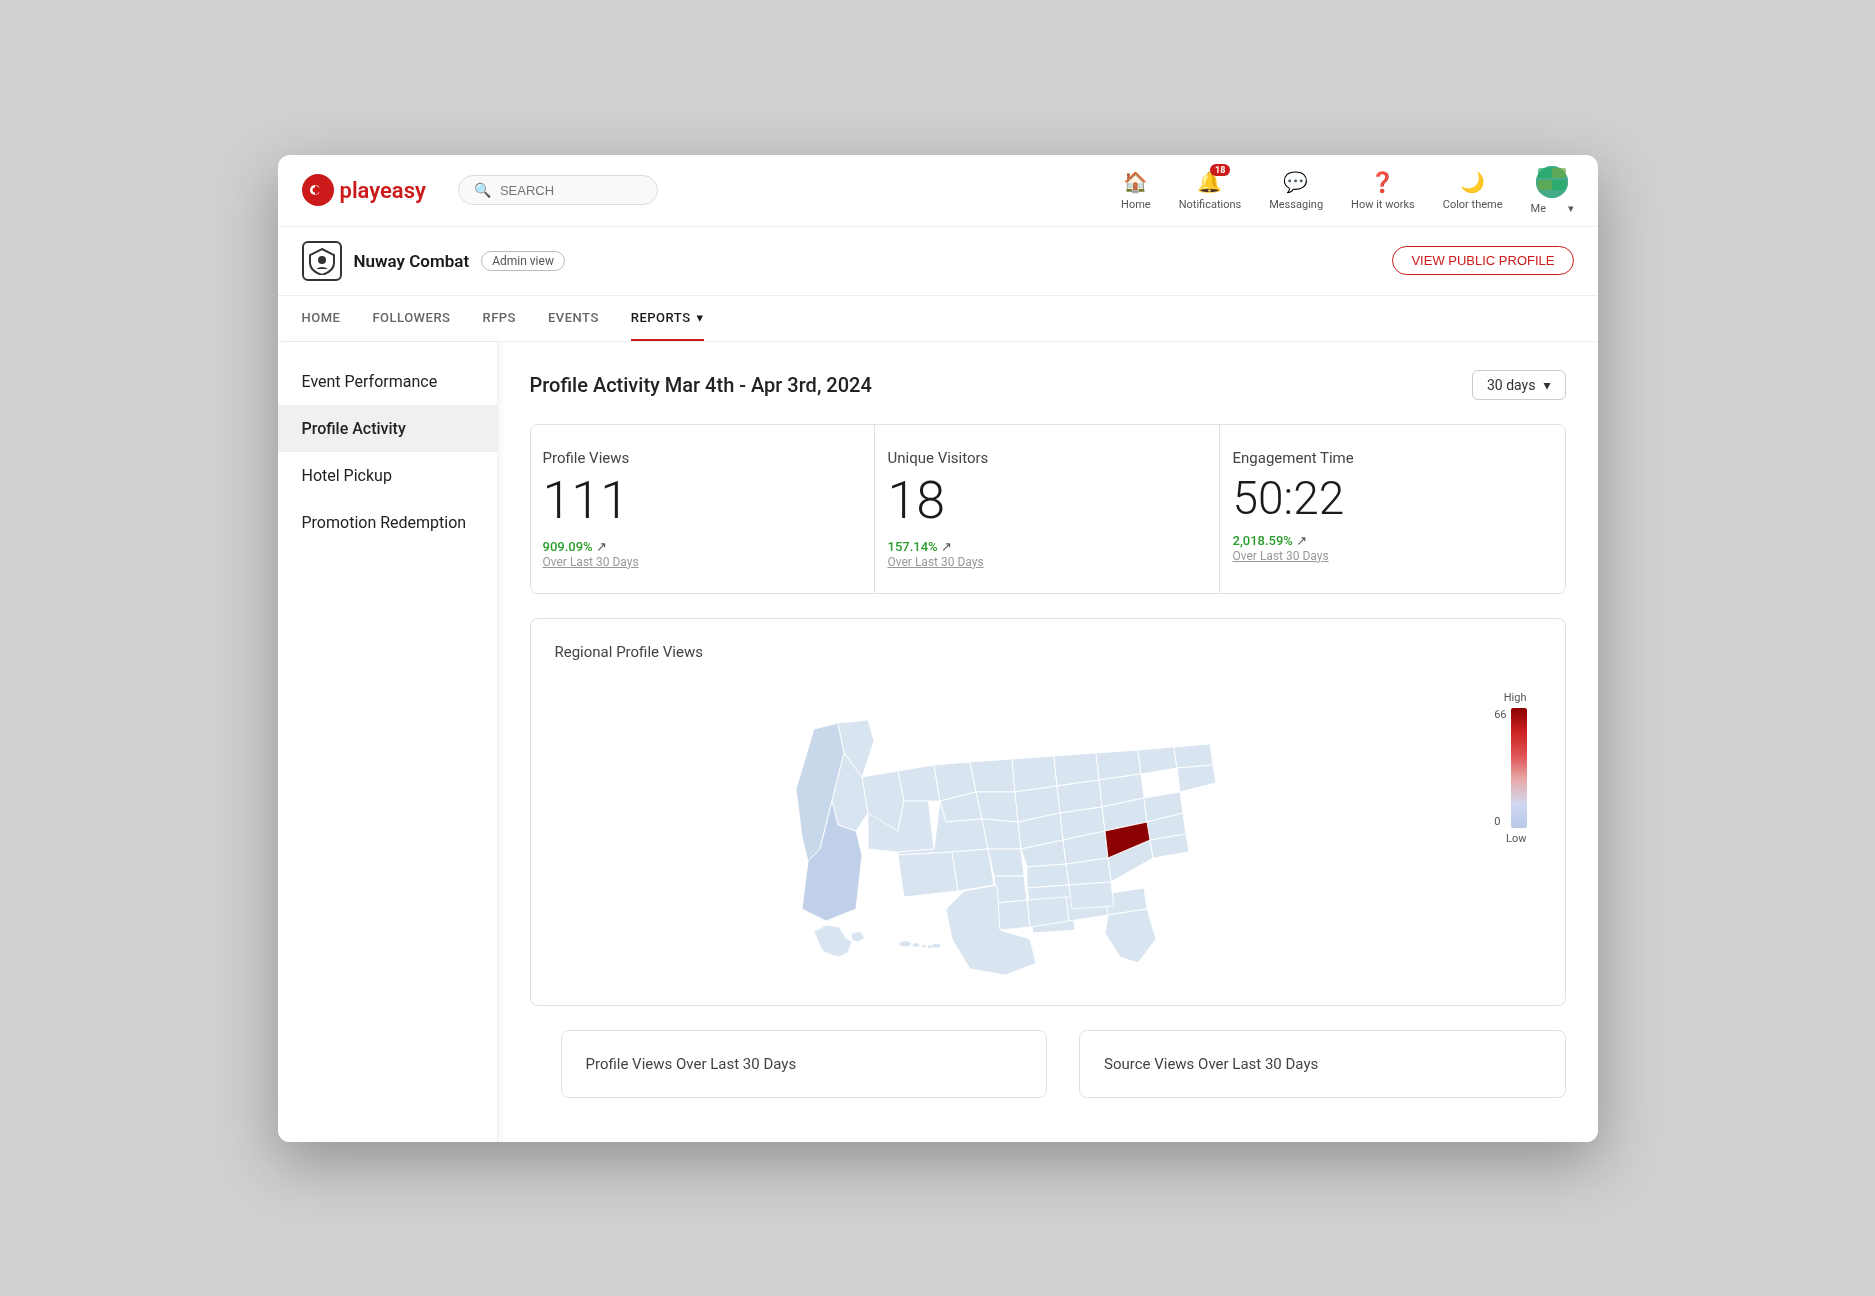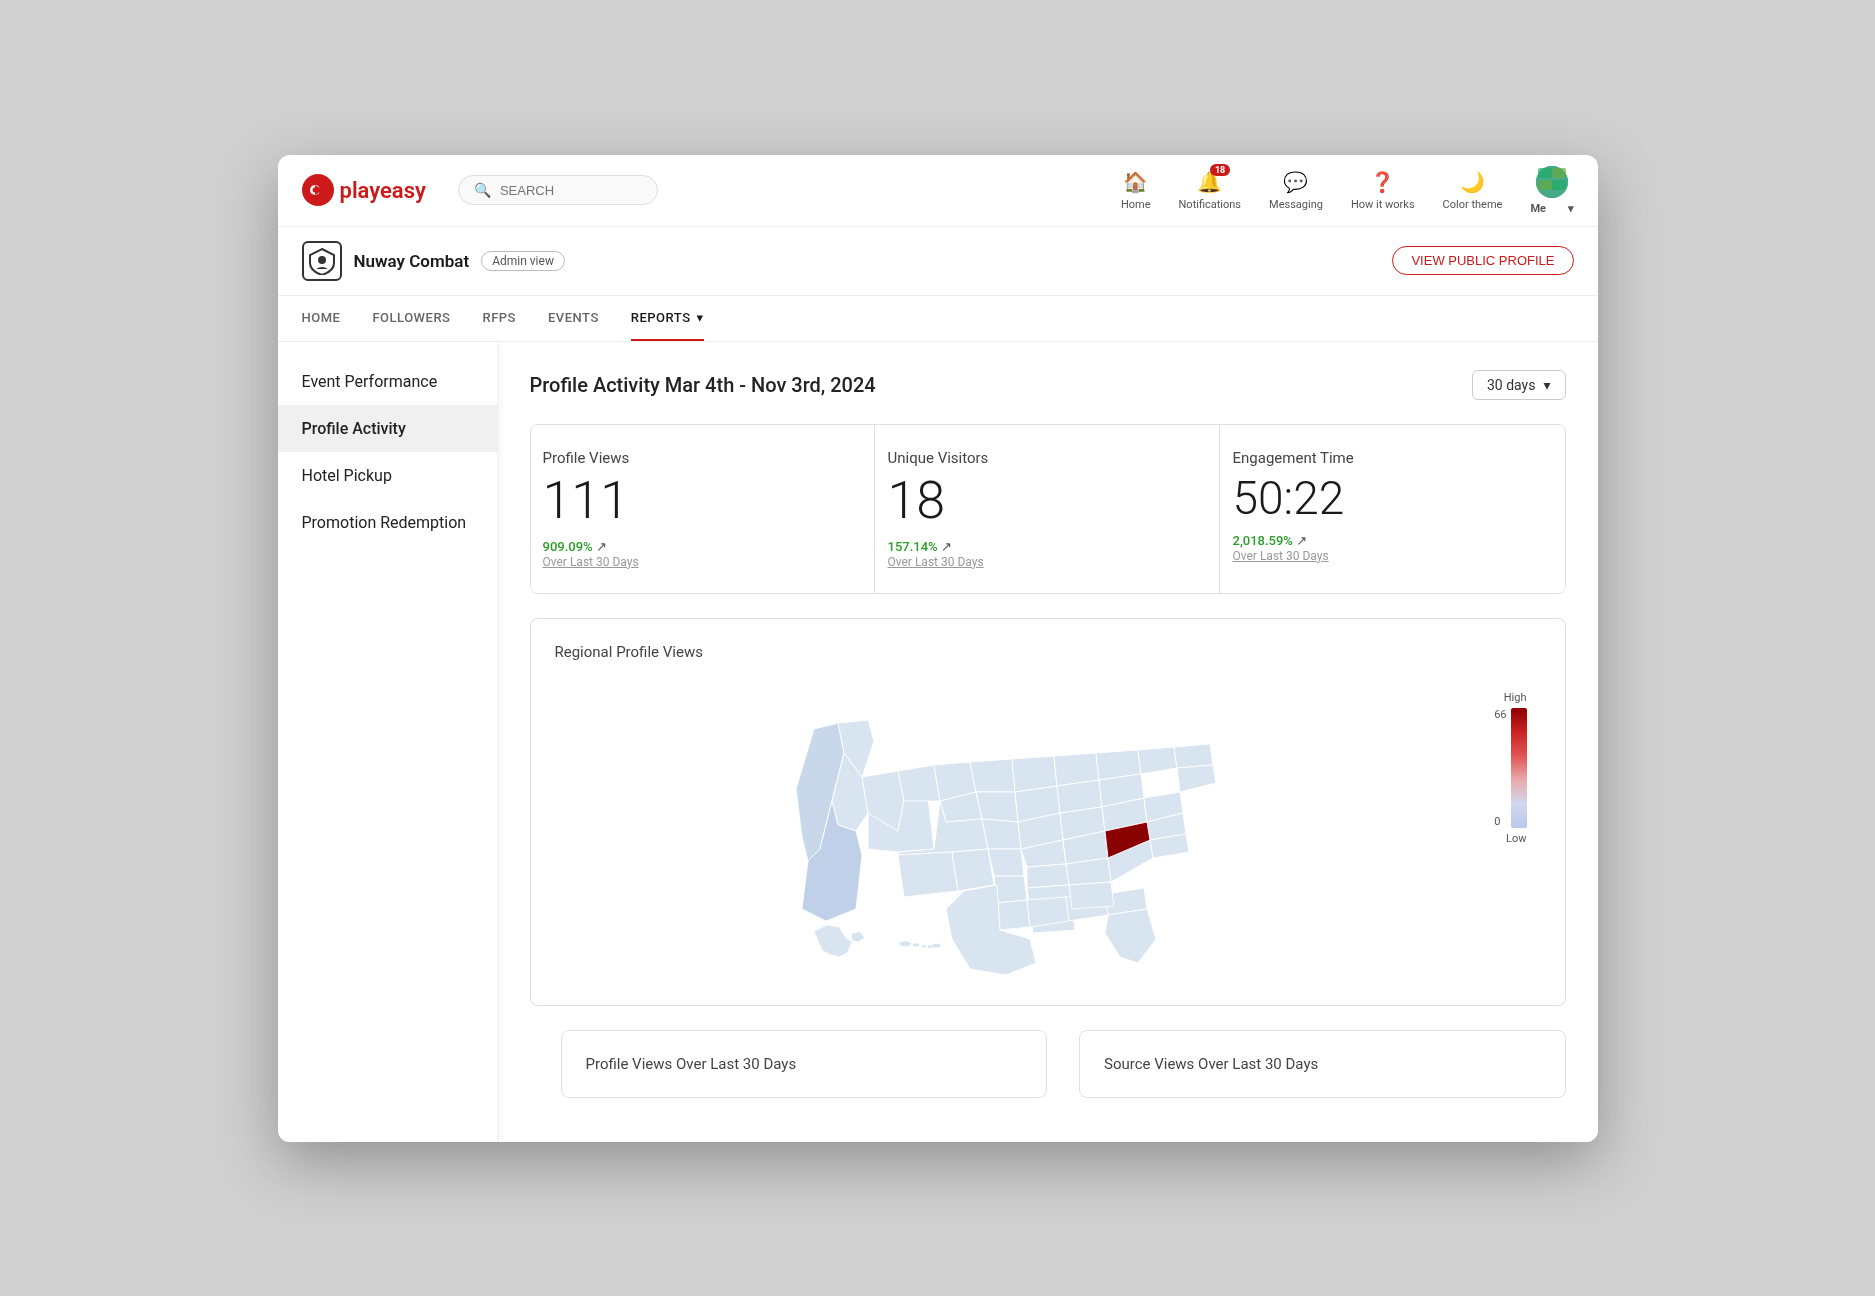--- a/index.html
+++ b/index.html
@@ -392,21 +392,20 @@
     .usa-map-svg {
       width: 580px;
       height: 300px;
     }
 
     
     .me-icon {
       display: flex;
       align-items: center;
       gap: 22px;
-      font-weight: bold;
     }
   </style>
 </head>
 <body>
 
 <div class="browser-window">
 
   <div class="top-nav">
     <div class="logo-area">
       <div class="logo-icon">
@@ -504,21 +503,21 @@
     <div class="sidebar">
       <div class="sidebar-item">Event Performance</div>
       <div class="sidebar-item active">Profile Activity</div>
       <div class="sidebar-item">Hotel Pickup</div>
       <div class="sidebar-item">Promotion Redemption</div>
     </div>
 
     <div class="content-area">
 
       <div class="content-header">
-        <h2 class="content-title">Profile Activity Mar 4th - Nov 3rd, 2024</h2>
+        <h2 class="content-title">Profile Activity Mar 4th - Apr 3rd, 2024</h2>
         <div class="days-dropdown">
           <span>30 days</span>
           <span>▾</span>
         </div>
       </div>
 
       <div class="stats-row">
 
         <div class="stat-card">
           <div class="stat-label">Profile Views</div>

